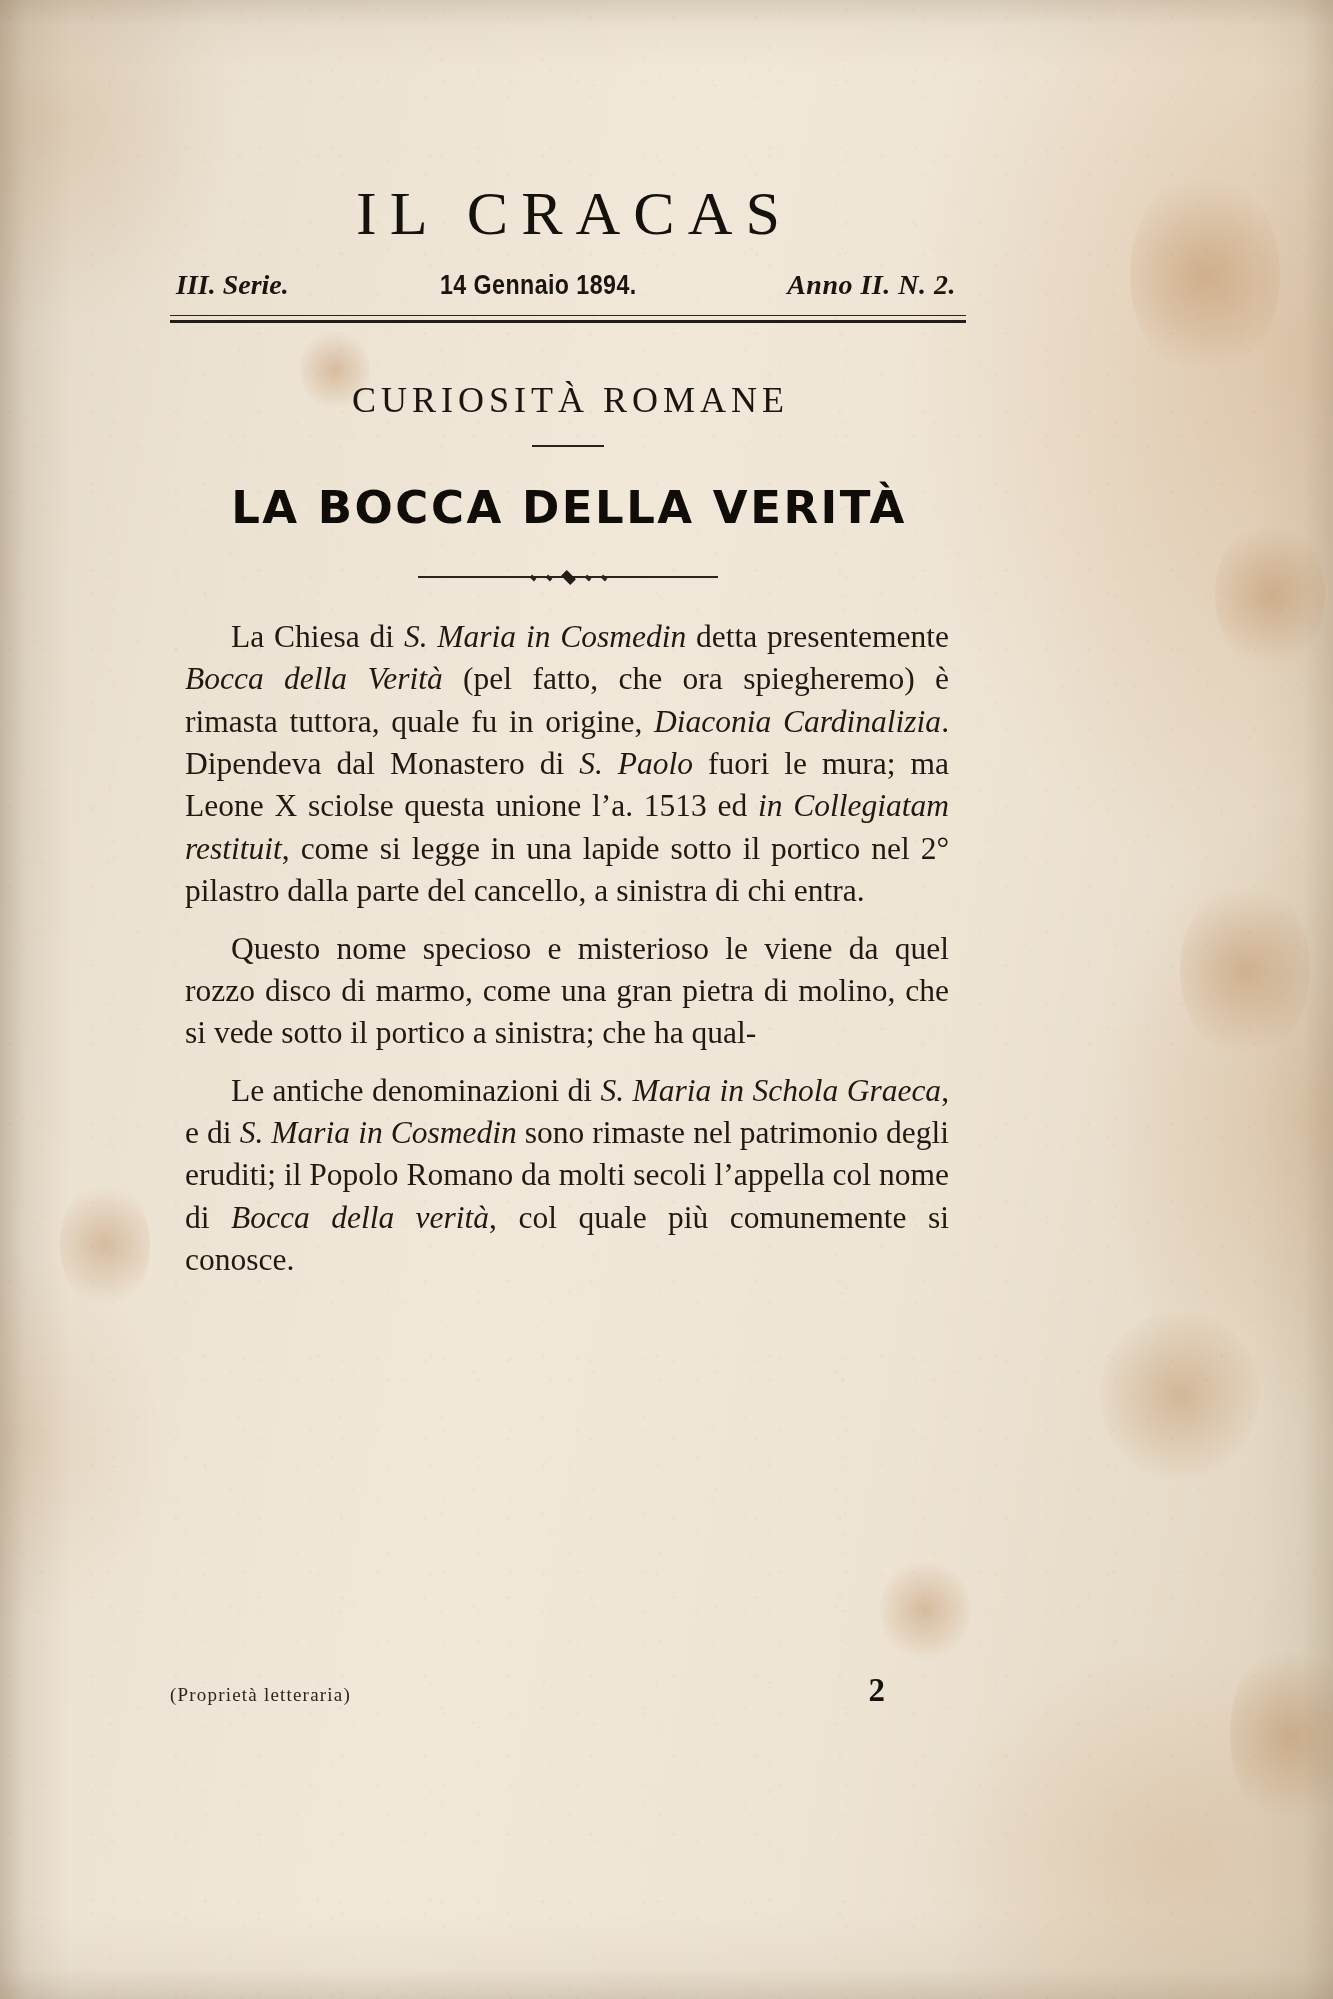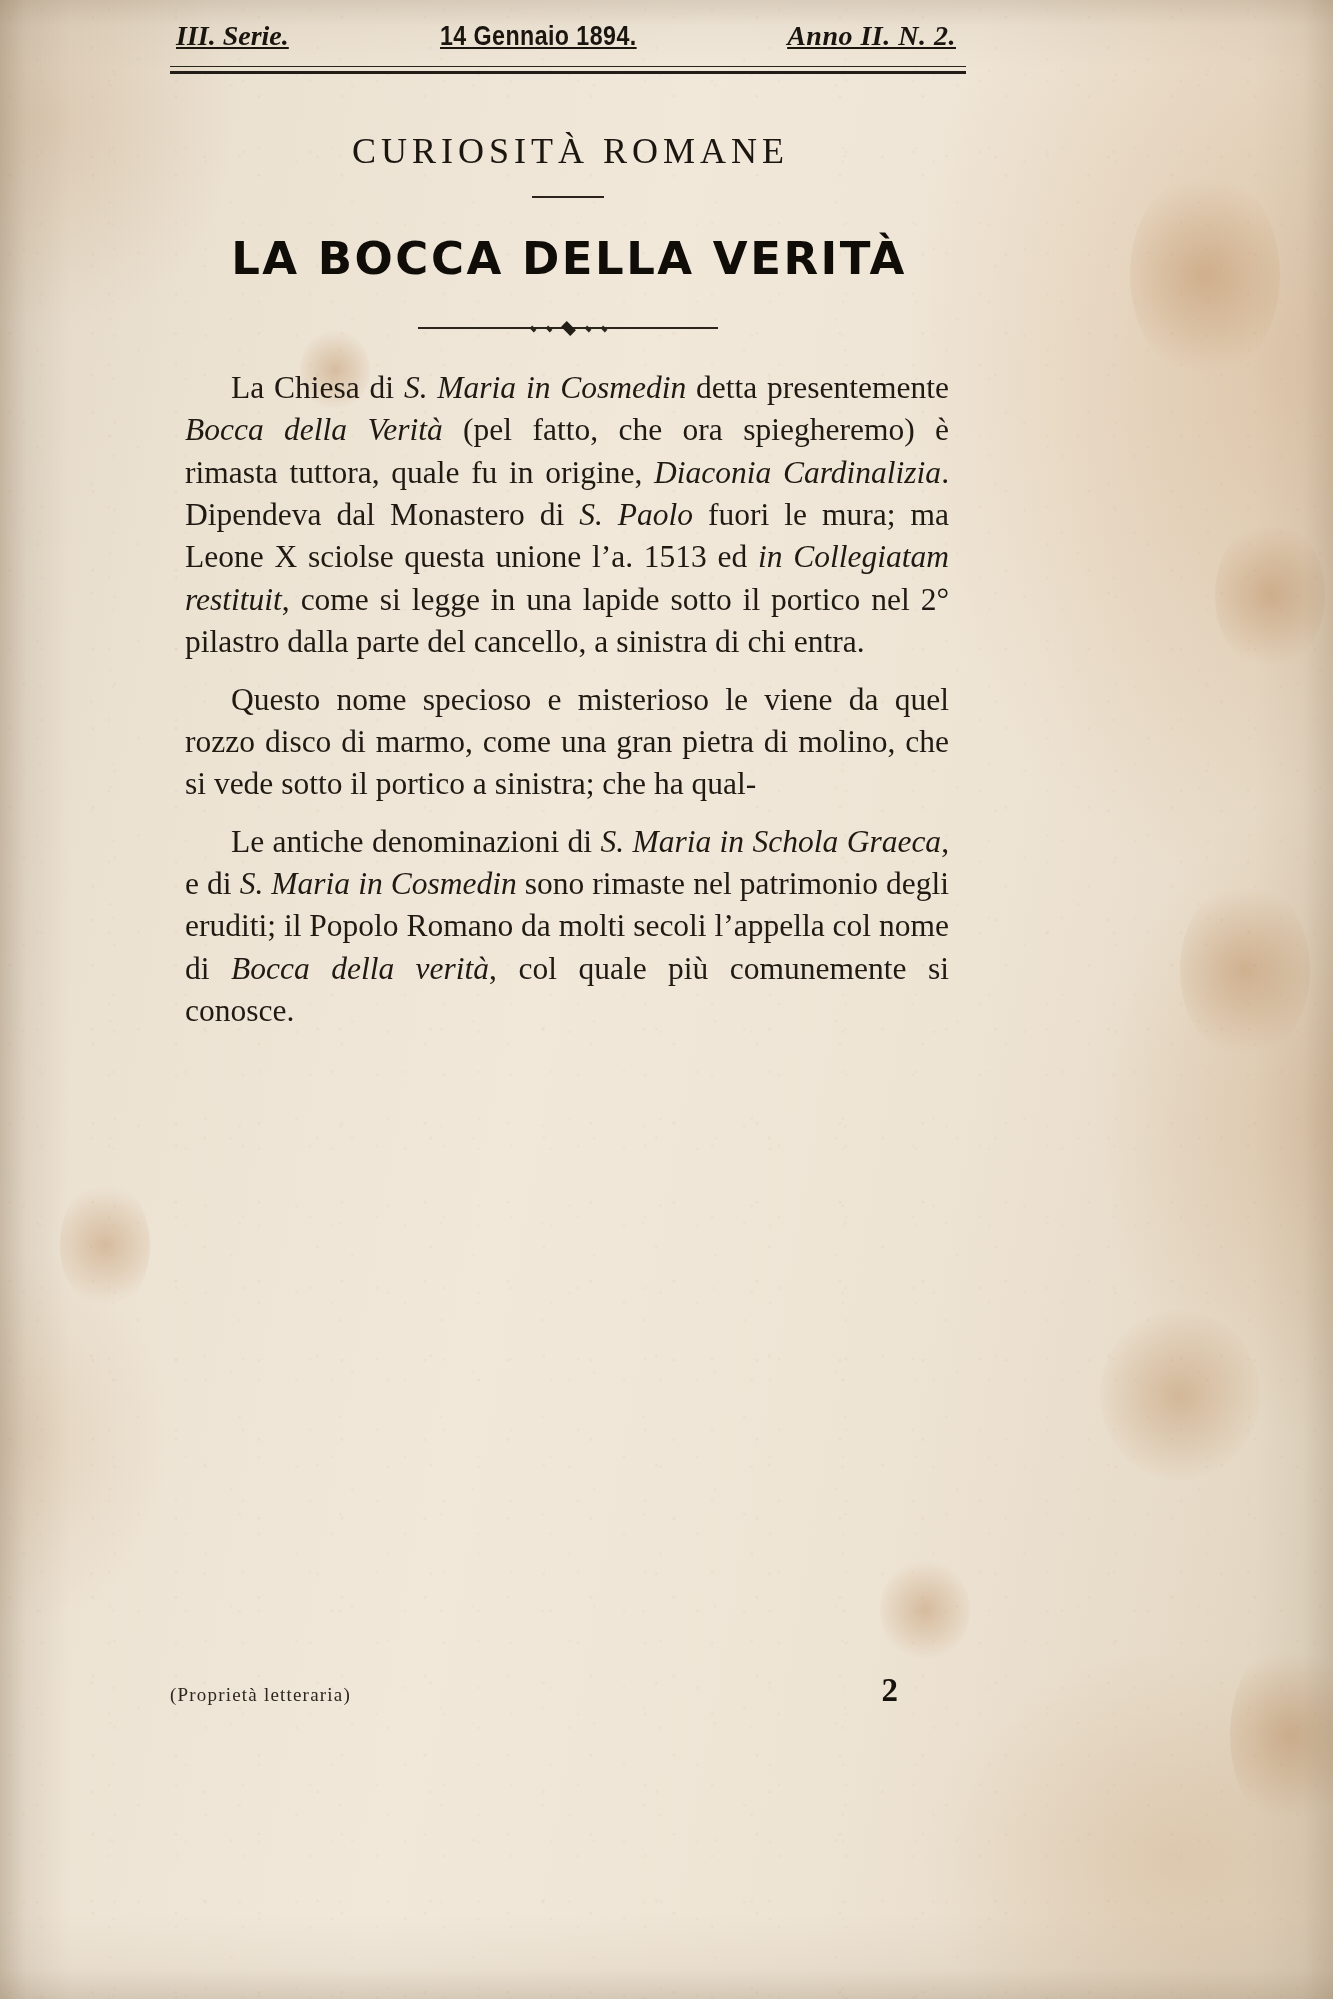--- a/index.html
+++ b/index.html
@@ -83,21 +83,20 @@
   }
 
   .issueline {
     display: flex;
     justify-content: space-between;
     align-items: baseline;
     margin-top: 20px;
     padding: 0 12px 0 8px;
     font-size: 28px;
     color: #1a150f;
-    text-decoration: underline;
   }
   .issue-serie { font-style: italic; font-weight: 600; }
   .issue-date {
     font-family: "Liberation Sans Narrow", "Liberation Sans", sans-serif;
     font-weight: 700;
     font-size: 27px;
     transform: scaleX(.86);
     transform-origin: center;
     letter-spacing: .5px;
   }
@@ -193,21 +192,21 @@
     text-justify: inter-word;
     color: #201a13;
     padding: 0 4px 0 2px;
   }
   .body p { margin: 15px; text-indent: 46px; }
   .body i { font-style: italic; }
 
   .footer {
     position: absolute;
     left: 2px;
-    right: 10px;
+    right: 23px;
     top: 1672px;
     display: flex;
     align-items: baseline;
     justify-content: space-between;
   }
   .prop {
     font-size: 19px;
     letter-spacing: 1.2px;
     color: #2e271f;
   }
@@ -231,20 +230,21 @@
   <div class="fox" style="left:1100px; top:1310px; width:160px; height:170px;"></div>
   <div class="fox" style="left:1230px; top:1640px; width:120px; height:190px;"></div>
   <div class="fox" style="left:60px;   top:1180px; width:90px;  height:130px;"></div>
   <div class="fox" style="left:300px;  top:330px;  width:70px;  height:80px;"></div>
   <div class="fox" style="left:880px;  top:1560px; width:90px;  height:100px;"></div>
 
   <div id="edges"></div>
 
   <div id="content">
 
+    <h1 class="masthead">IL CRACAS</h1>
 
     <div class="issueline">
       <span class="issue-serie">III. Serie.</span>
       <span class="issue-date">14 Gennaio 1894.</span>
       <span class="issue-anno">Anno II. N. 2.</span>
     </div>
 
     <div class="rule-double"></div>
 
     <h2 class="kicker">CURIOSITÀ ROMANE</h2>

